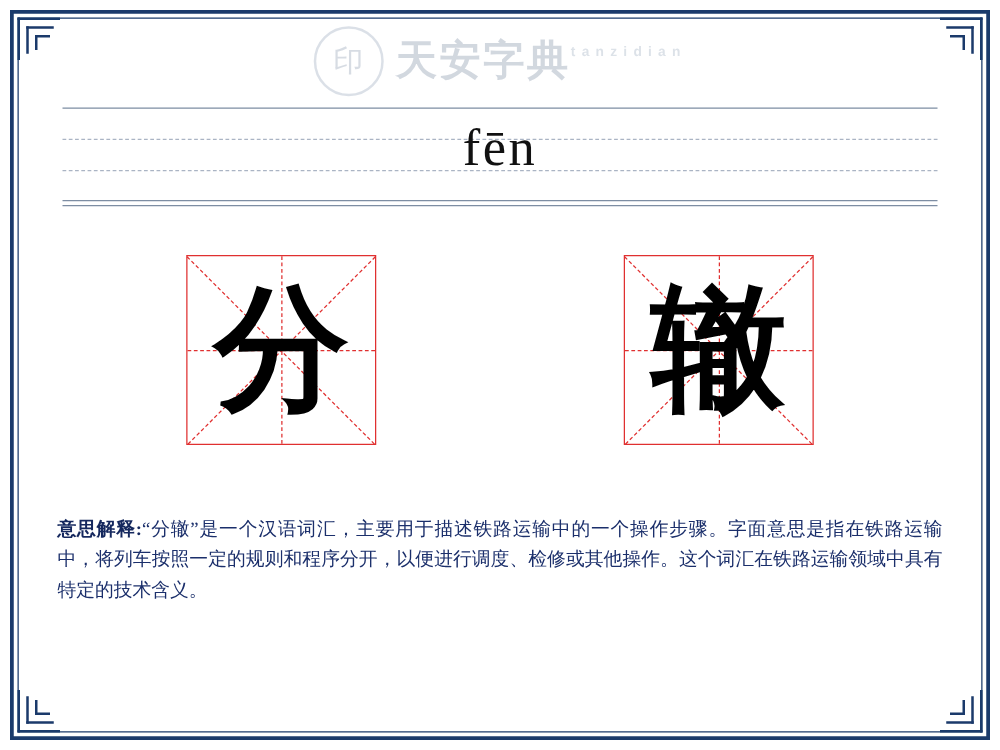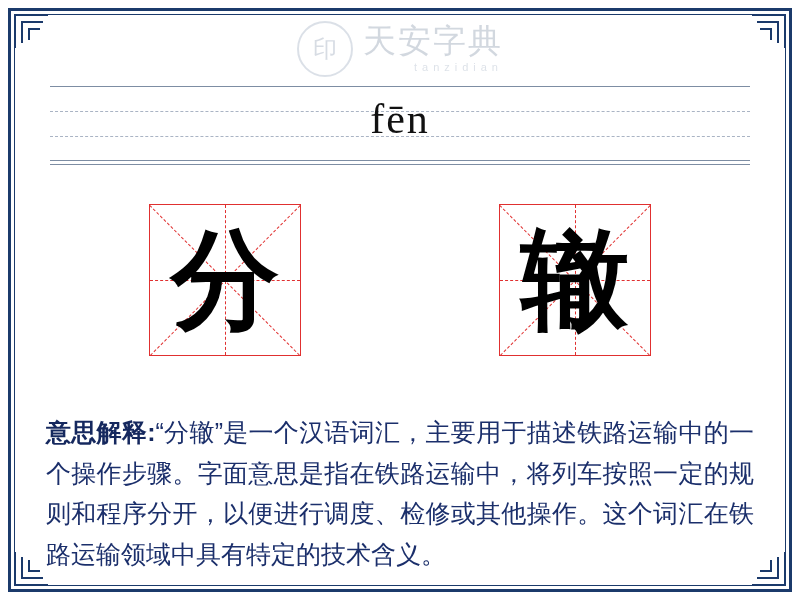--- a/index.html
+++ b/index.html
@@ -97,23 +97,24 @@
     display: flex;
     align-items: center;
     justify-content: center;
     color: #7c8da6;
     font-size: 24px;
     font-family: "Liberation Serif", serif;
     background: rgba(255,255,255,0.2);
   }
   .wm-text {
     display: flex;
-    flex-direction: column;
-    align-items: flex-end;
+    flex-direction: row;
+    align-items: flex-start;
     line-height: 1;
+    font-weight: bold;
   }
   .wm-title {
     font-size: 33px;
     color: #6e7f98;
     font-family: "Liberation Serif", serif;
     letter-spacing: 2px;
   }
   .wm-sub {
     font-size: 11px;
     color: #8fa0b6;
@@ -230,24 +231,24 @@
     font-weight: bold;
     z-index: 2;
   }
 
   
   .definition {
     position: absolute;
     left: 46px;
     top: 412px;
     width: 708px;
-    font-size: 25px;
+    font-size: 15px;
     line-height: 1.62;
     color: #1b2f6b;
-    font-family: Liberation Sans, sans-serif;
+    font-family: Liberation Serif, serif;
     text-align: justify;
   }
   .def-label {
     font-weight: bold;
     color: #15285e;
   }
   .def-text {
     color: #1b2f6b;
   }
 </style>

